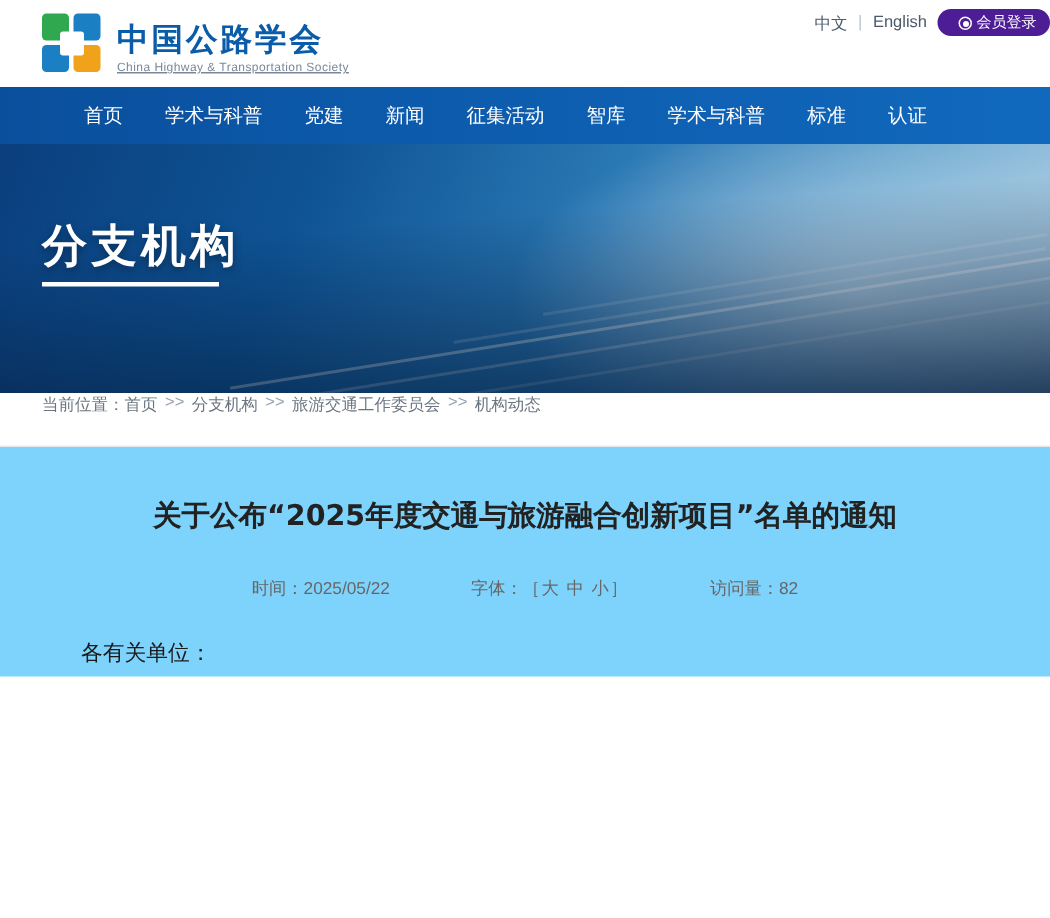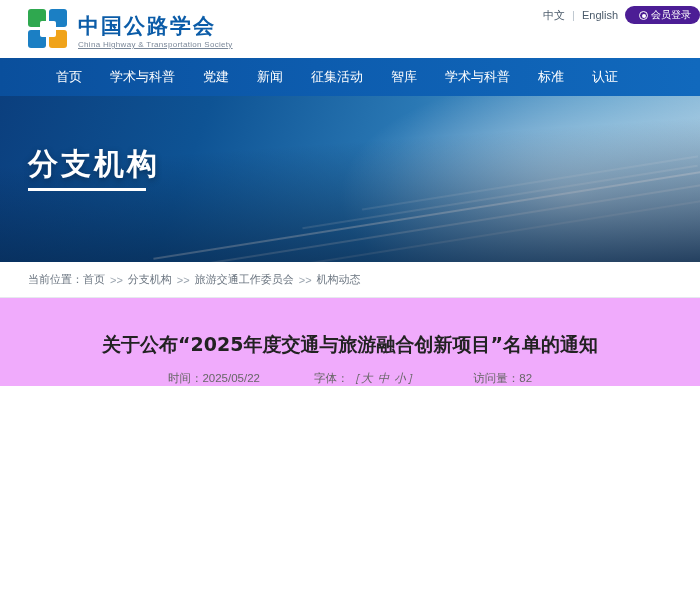--- a/index.html
+++ b/index.html
@@ -168,53 +168,53 @@
     width: 118px;
     height: 3px;
     background: #ffffff;
   }
 
   
   .crumb-bar {
     height: 36px;
     border-bottom: 1px solid #e6e9ed;
     display: flex;
-    align-items: center;
+    align-items: flex-start;
     padding-left: 28px;
     font-size: 11px;
     color: #6b7580;
     background: #fff;
   }
   .crumb-bar .c-sep { margin: 0 5px; color: #9aa4ae; }
   .crumb-bar a { color: #6b7580; text-decoration: none; }
 
   
   .article {
     padding: 26px 54px 0 54px;
-    background: #f0abfc;
+    background: #7dd3fc;
   }
   .art-title {
     text-align: center;
     font-size: 19px;
     font-weight: bold;
     color: #222;
     line-height: 1.5;
     font-family: "DejaVu Sans", "Liberation Sans", sans-serif;
     padding: 6px 0 0 0;
   }
   .art-meta {
     display: flex;
     justify-content: center;
     align-items: center;
     gap: 54px;
-    margin-top: 12px;
+    margin-top: 26px;
     font-size: 11.5px;
     color: #666;
   }
-  .art-meta .fs-opts { letter-spacing: 1px; font-style: italic; }
+  .art-meta .fs-opts { letter-spacing: 1px; }
 
   .art-body {
     margin-top: 22px;
     font-size: 14.5px;
     line-height: 2.05;
     color: #1a1a1a;
     font-family: "DejaVu Sans", "Liberation Serif", serif;
     text-align: justify;
   }
   .art-body p { margin-bottom: 2px; }
@@ -294,14 +294,15 @@
     </div>
     <div>
       <span>字体：</span><span class="fs-opts">［大 中 小］</span>
     </div>
     <div>
       <span>访问量：</span><span>82</span>
     </div>
   </div>
 
   <div class="art-body">
+    <p>各有关单位：</p>
   </div>
 </div>
 
 </body></html>

